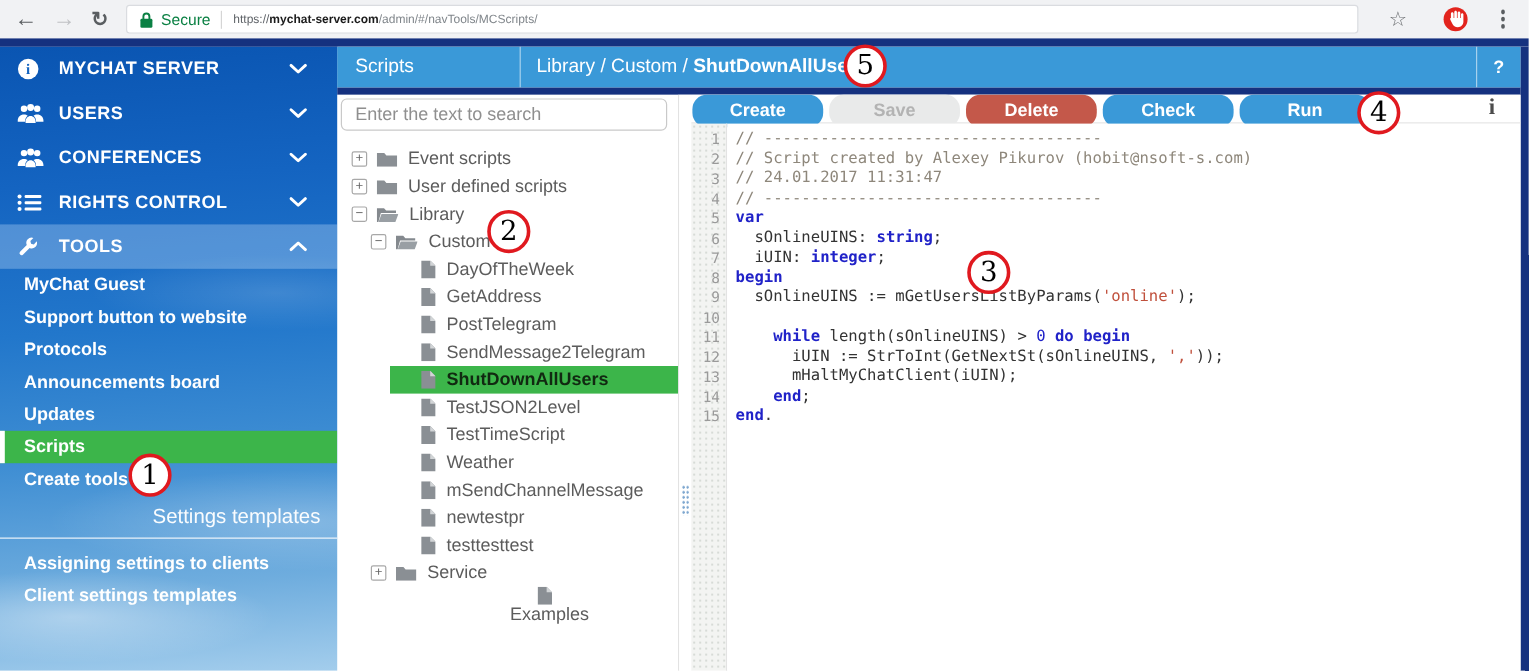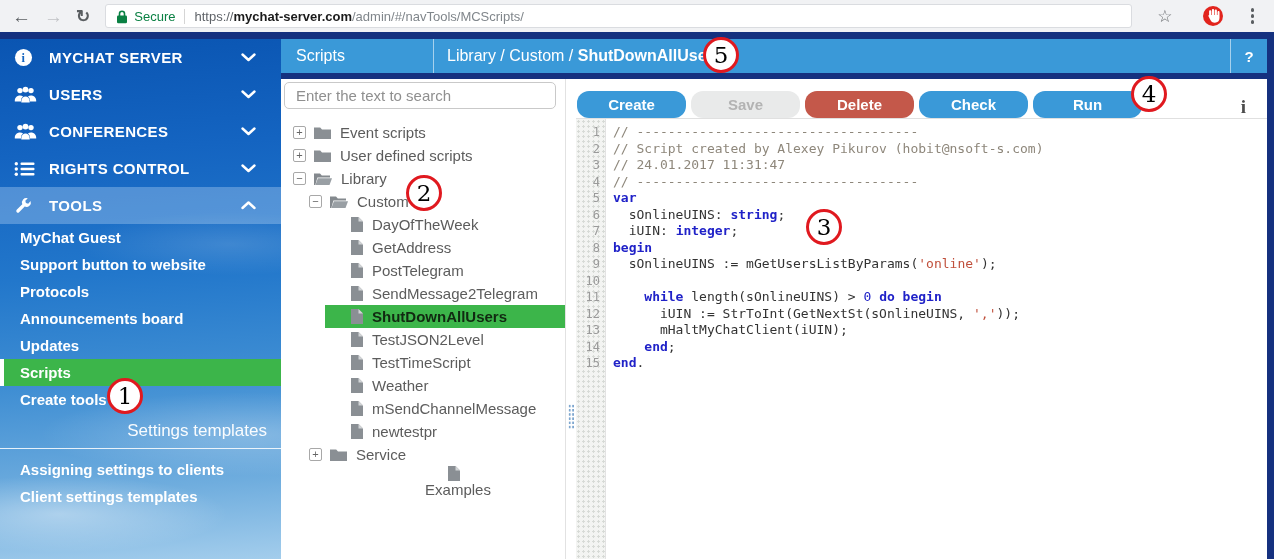--- a/index.html
+++ b/index.html
@@ -9,21 +9,21 @@
 
   
   .browser{height:32px;background:#f1f2f4;display:flex;align-items:center;padding:0 12px;gap:13px}
   .nav-ic{font-size:19px;line-height:1;color:#5a5e61;cursor:pointer}
   .nav-ic.disabled{color:#c0c2c5}
   .refresh{font-size:17px;font-weight:bold}
   .urlbar{flex:1;height:24px;background:#fff;border:1px solid #dadce0;border-radius:3px;display:flex;align-items:center;padding:0 10px;margin-left:2px}
   .lockwrap{display:flex;align-items:center;margin-right:6px}
   .secure{color:#0a8043;font-size:13px}
   .url-sep{width:1px;height:15px;background:#d5d5d5;margin:0 9px}
-  .url{font-size:13px;color:#5f6368;white-space:nowrap}
+  .url{font-size:10px;color:#5f6368;white-space:nowrap}
   .url .dom{color:#1b1b1b;font-weight:bold}
   .url .path{color:#80868b}
   .star{font-size:17px;color:#6b6e71;margin:0 10px 0 12px;cursor:pointer}
   .menu-dots{display:flex;flex-direction:column;gap:2.5px;padding:4px 8px;cursor:pointer}
   .menu-dots i{width:3.5px;height:3.5px;border-radius:50%;background:#5a5e61}
   .ext-ic{cursor:pointer;display:flex;margin:0 6px}
 
   
   .app{position:relative;height:527px;display:flex;border-top:7px solid var(--navy)}
   .main{flex:1;display:flex;flex-direction:column;border-right:7px solid var(--navy);min-width:0;background:#fff}
@@ -64,21 +64,21 @@
   .trow.file{padding-left:26px}
   .trow.sel{background:var(--green);color:#112911;font-weight:bold}
   .tg{width:13px;height:13px;border:1px solid #a8a8a8;border-radius:2px;font-size:11px;line-height:10px;text-align:center;color:#666;background:#fff;flex:none;margin-right:8px}
   .fic{display:flex;flex:none;margin-right:9px}
   .splitter{width:10px;flex:none;position:relative;background:#fff}
   .grip{position:absolute;left:2px;top:325px;width:6px;height:26px;cursor:col-resize;
     background-image:radial-gradient(circle,#7ea7cf 1px,transparent 1.3px);background-size:3.4px 4.2px}
 
   
   .editor-panel{flex:1;display:flex;flex-direction:column;min-width:0}
-  .toolbar{height:40px;flex:none;display:flex;align-items:flex-end;padding-left:1px;border-bottom:1px solid #e0e0e0;background:#fff}
+  .toolbar{height:24px;flex:none;display:flex;align-items:flex-start;padding-left:1px;border-bottom:1px solid #e0e0e0;background:#fff}
   .btn{height:27px;width:109px;border-radius:12px;font-size:15px;font-weight:bold;display:flex;align-items:center;justify-content:center;margin-right:5px;border:none;cursor:pointer;font-family:inherit}
   .btn.blue{background:var(--accent);color:#fff}
   .btn.disabled{background:#e9eaea;color:#b3b3b3}
   .btn.red{background:var(--red);color:#ffffff}
   .info-i{margin-left:auto;margin-right:21px;font-family:"Liberation Serif",serif;font-weight:bold;font-size:19px;color:#4c4c4c}
   .editor{flex:1;display:flex;min-height:0}
   .gutter{width:30px;flex:none;border-right:1px solid #e3e3e3;background-color:#f3f4f2;
     background-image:radial-gradient(circle,rgba(150,160,150,.30) 1px,transparent 1.2px);background-size:5px 5px;
     padding-top:5px;text-align:right}
   .gutter .ln{height:16.5px;line-height:16.5px;font-family:"DejaVu Sans Mono",monospace;font-size:12px;color:#9a9a9a;padding-right:5px}
@@ -364,20 +364,29 @@
               </div>
               <div class="trow file" style="margin-left: 44px;">
                 <span class="fic">
                   <svg width="12" height="15" viewBox="0 0 12 15">
                     <path d="M0 0h7.5L12 4.5V15H0z" fill="#8a8f94"></path>
                     <path d="M7.5 0L12 4.5H7.5z" fill="#d2d5d7"></path>
                   </svg>
                 </span>
                 <span>newtestpr</span>
               </div>
+              <div class="trow file" style="margin-left: 44px;">
+                <span class="fic">
+                  <svg width="12" height="15" viewBox="0 0 12 15">
+                    <path d="M0 0h7.5L12 4.5V15H0z" fill="#8a8f94"></path>
+                    <path d="M7.5 0L12 4.5H7.5z" fill="#d2d5d7"></path>
+                  </svg>
+                </span>
+                <span>testtesttest</span>
+              </div>
               <div class="trow" style="margin-left: 28px;">
                 <span class="tg">+</span>
                 <span class="fic">
                   <svg width="17" height="13" viewBox="0 0 17 13">
                     <path d="M0 1.5h6.2l1.8 2h9V13H0z" fill="#8a8f94"></path>
                   </svg>
                 </span>
                 <span>Service</span>
               </div>
               <div class="trow file" style="margin-left: 44px; flex-direction: column;">

